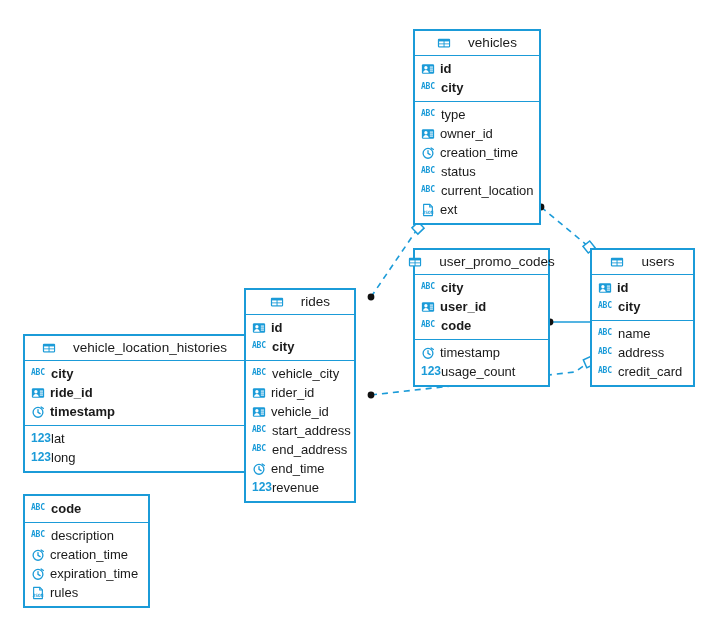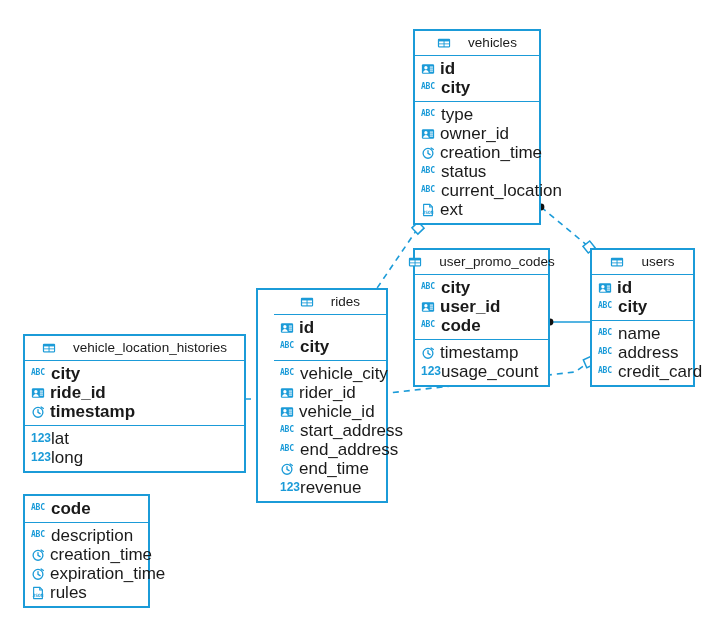--- a/index.html
+++ b/index.html
@@ -66,21 +66,21 @@
 
   .field {
     display: flex;
     align-items: center;
     gap: 5px;
     height: 19px;
     padding: 0 6px;
     white-space: nowrap;
   }
   .field-name {
-    font-size: 17px;
+    font-size: 13px;
     color: #1a1a1a;
     line-height: 1;
   }
   .field.pk .field-name {
     font-weight: bold;
   }
 
   
   .icon {
     width: 14px;
@@ -317,21 +317,21 @@
           <div class="field">
             <span class="abc-icon">ABC</span>
             <span class="field-name">address</span>
           </div>
           <div class="field">
             <span class="abc-icon">ABC</span>
             <span class="field-name">credit_card</span>
           </div>
         </div>
       </div>
-      <div class="entity" style="left: 256px; top: 288px; width: 132px; padding-left: 16px;">
+      <div class="entity" style="left: 244px; top: 288px; width: 112px;">
         <div class="entity-header">
           <span class="icon">
             <svg viewBox="0 0 16 16" width="14" height="14">
               <rect x="1" y="3" width="14" height="10" rx="1.2" fill="#1b9bd8"></rect>
               <rect x="2.4" y="6.2" width="5.1" height="2.3" fill="#ffffff"></rect>
               <rect x="8.6" y="6.2" width="5.1" height="2.3" fill="#ffffff"></rect>
               <rect x="2.4" y="9.5" width="5.1" height="2.3" fill="#ffffff"></rect>
               <rect x="8.6" y="9.5" width="5.1" height="2.3" fill="#ffffff"></rect>
             </svg>
           </span>

